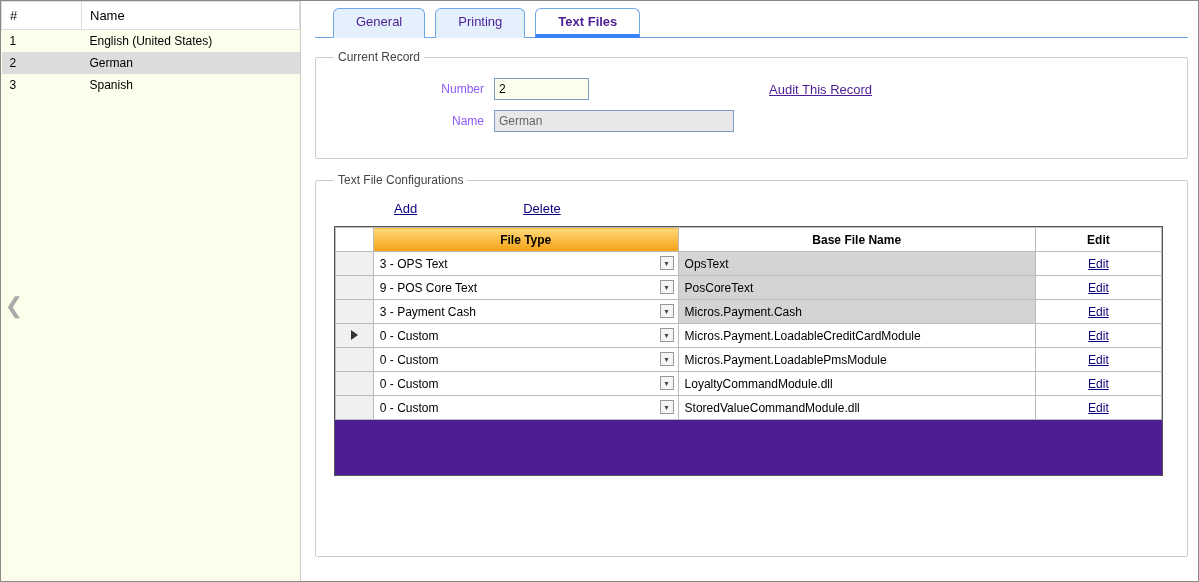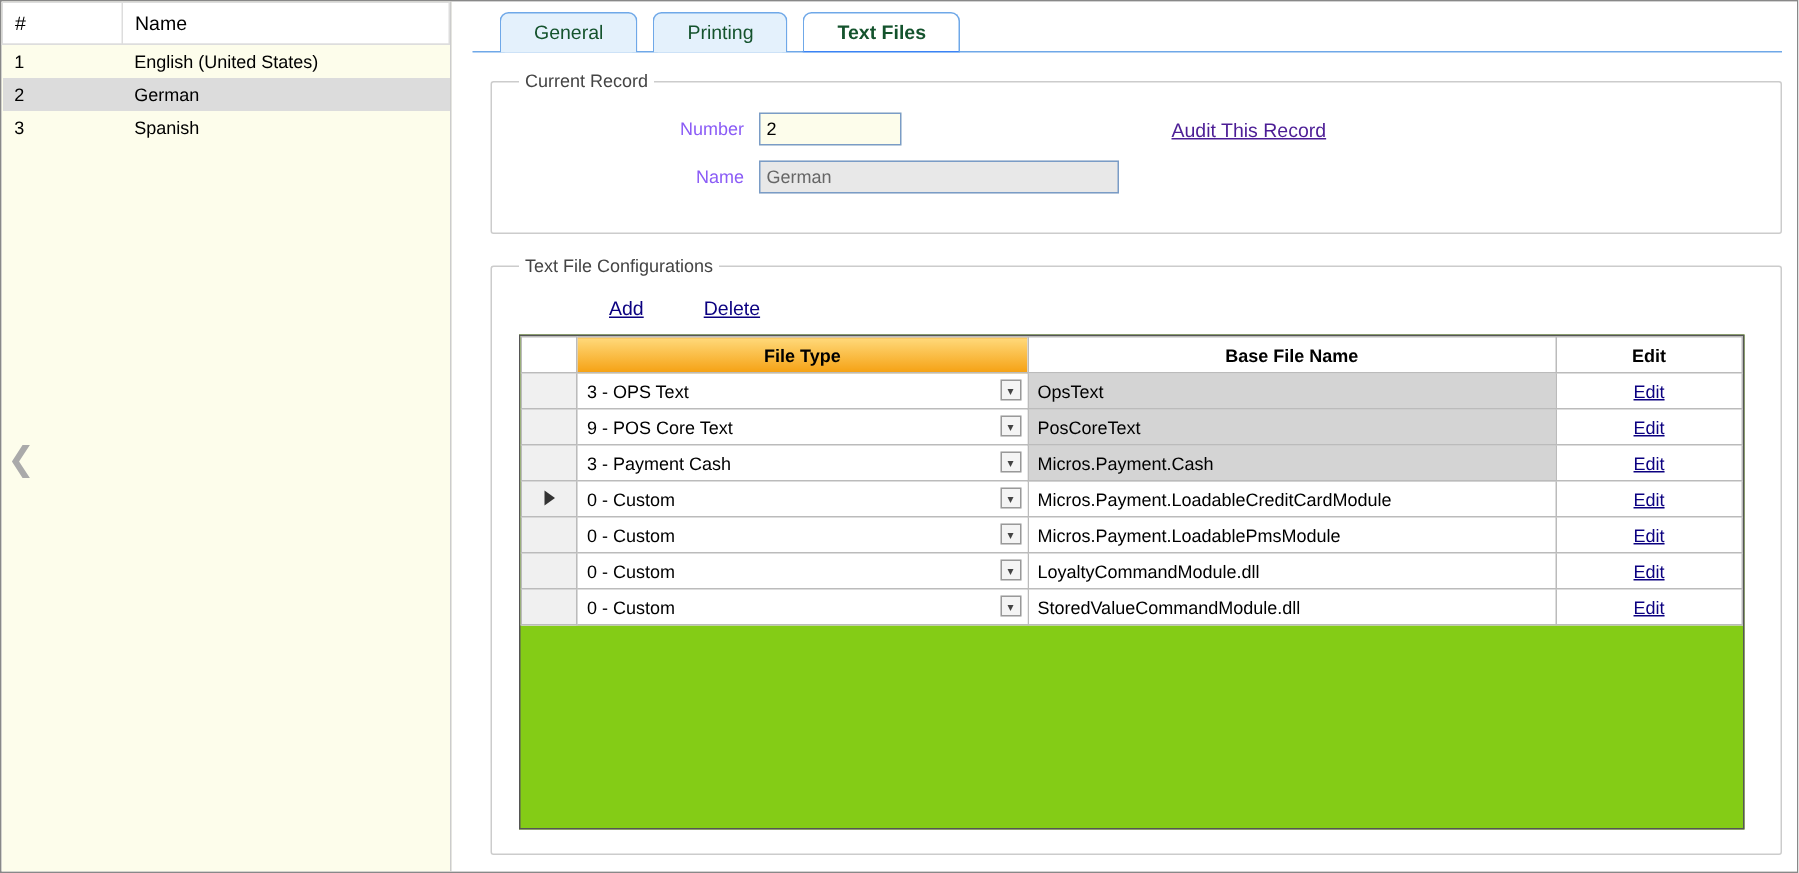--- a/index.html
+++ b/index.html
@@ -74,36 +74,36 @@
     border-bottom: 1px solid #6fa8e8;
     padding-left: 18px;
     margin-bottom: 12px;
   }
   .tab {
     padding: 5px 22px;
     border: 1px solid #6fa8e8;
     border-bottom: none;
     border-radius: 6px 6px 0 0;
     background: #e4f1fc;
-    color: #14532d;
+    color: #4c1d95;
     cursor: pointer;
     font-size: 13px;
     position: relative;
     top: 1px;
   }
   .tab.active {
     background: #fff;
     font-weight: bold;
-    border-bottom: 1px solid #3b82f6;
+    border-bottom: 4px solid #3b82f6;
   }
   
   fieldset {
     border: 1px solid #ccc;
     border-radius: 2px;
-    margin: 0 0 14px 12px;
+    margin: 0 0 14px 0;
     padding: 14px 24px 16px 18px;
   }
   legend {
     padding: 0 4px;
     color: #444;
     font-size: 12px;
   }
   
   .cr-row {
     display: flex;
@@ -127,35 +127,35 @@
   .audit-link {
     color: #4c1d95;
     text-decoration: underline;
     cursor: pointer;
     margin-left: 180px;
     font-size: 13px;
   }
   
   .cfg-links {
     display: flex;
-    gap: 40px;
+    gap: 106px;
     padding: 0 0 10px 60px;
     align-items: flex-end;
   }
   .cfg-links a {
     color: #0b0080;
     text-decoration: underline;
     cursor: pointer;
     font-size: 13px;
   }
   
   .cfg-table-wrap {
     border: 1px solid #555;
-    background: #84cc16;
-    height: 330px;
+    background: #4c1d95;
+    height: 250px;
     overflow: hidden;
   }
   .cfg-table {
     width: 100%;
     border-collapse: collapse;
     background: #fff;
   }
   .cfg-table th, .cfg-table td {
     border: 1px solid #bbb;
     padding: 4px 6px;

